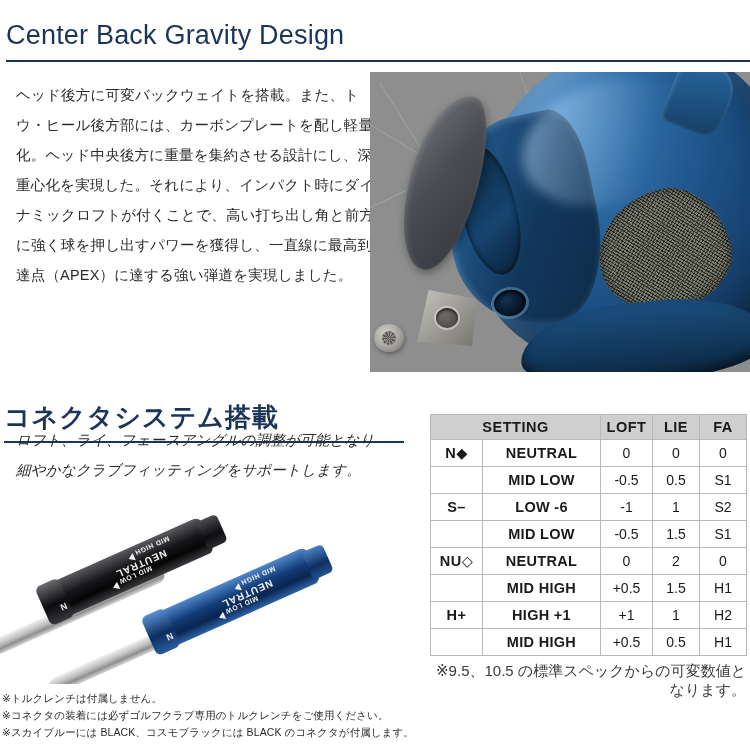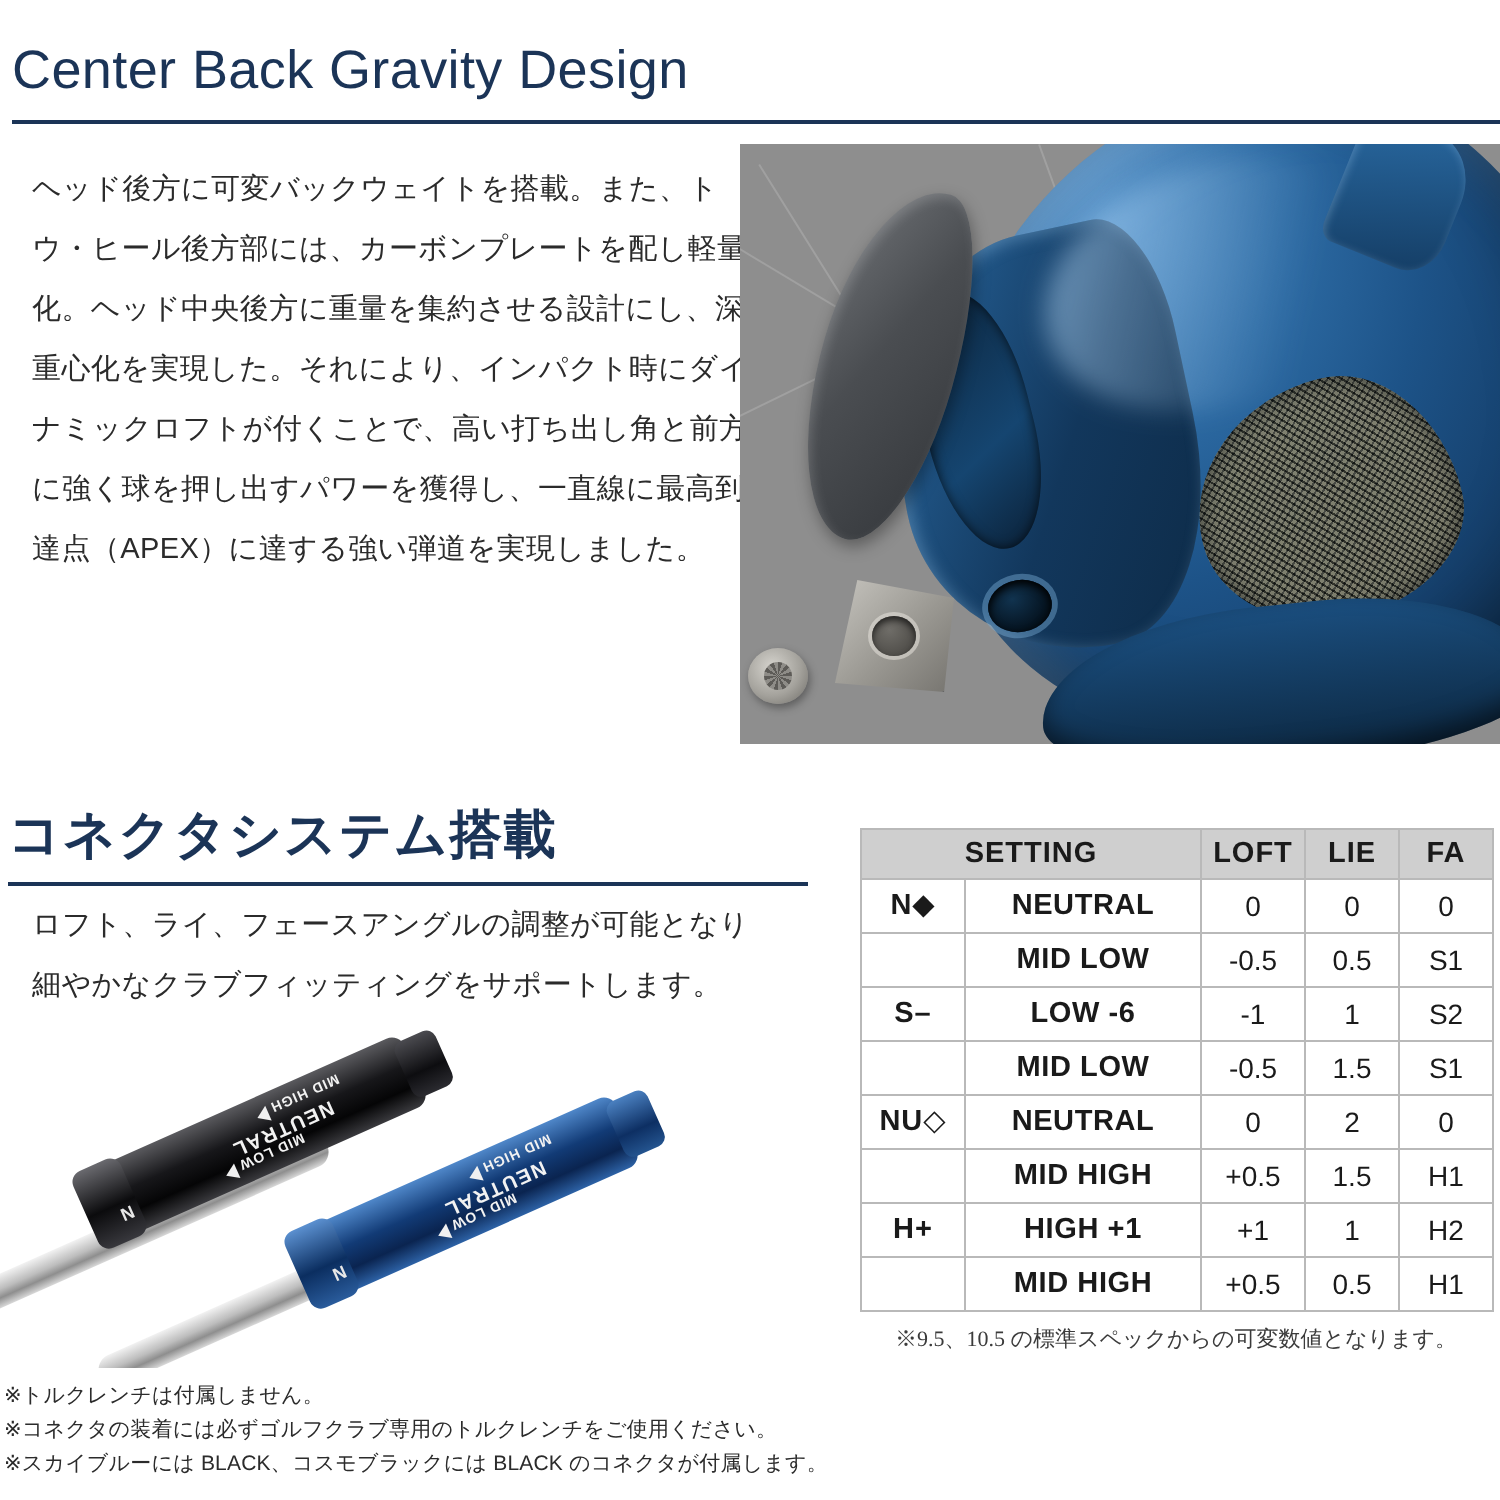--- a/index.html
+++ b/index.html
@@ -25,21 +25,21 @@
   #head1 .rule{top:38px;width:744px;}
   #head2{left:4px;top:377px;margin-top:27px;}
   #head2 .rule{top:37px;width:400px;}
 
   
   .para{
     position:absolute;font-size:14.5px;line-height:30px;color:#2b2b2b;
     letter-spacing:.2px;font-weight:400;padding-left:16px;
   }
   #para1{left:0px;top:80px;width:366px;}
-  #para2{left:0px;top:448px;width:360px;}
+  #para2{left:0px;top:425px;width:360px;font-style:italic;}
 
   
   #photo{
     position:absolute;left:370px;top:72px;width:380px;height:300px;
     background:#8e8e8e;overflow:hidden;
   }
   #photo .bgline{position:absolute;background:rgba(255,255,255,.16);height:1px;
     transform-origin:0 0;}
   #photo .bl1{left:-20px;top:40px;width:300px;transform:rotate(31deg);}
   #photo .bl2{left:-30px;top:150px;width:260px;transform:rotate(-26deg);}
@@ -179,21 +179,21 @@
   #spec-table td.code{font-size:14.5px;letter-spacing:.5px;}
   #spec-table td.name{font-size:14.5px;letter-spacing:.3px;}
   #spec-table td.num{font-weight:500;font-size:14px;}
   #spec-table col.c1{width:52px;}
   #spec-table col.c2{width:118px;}
   #spec-table col.c3{width:52px;}
   #spec-table col.c4{width:47px;}
   #spec-table col.c5{width:47px;}
 
   #table-note{position:absolute;left:430px;top:662px;width:316px;
-    text-align:center;font-size:11px;color:#3b3b3b;letter-spacing:0;font-family:Liberation Serif, serif;}
+    text-align:right;font-size:15px;color:#3b3b3b;letter-spacing:0;}
 
   
   #notes{position:absolute;left:2px;top:690px;width:520px;}
   #notes .n{font-size:10.5px;line-height:17px;color:#2b2b2b;letter-spacing:.1px;}
 </style>
 </head>
 <body>
 
 <div class="page">
 

